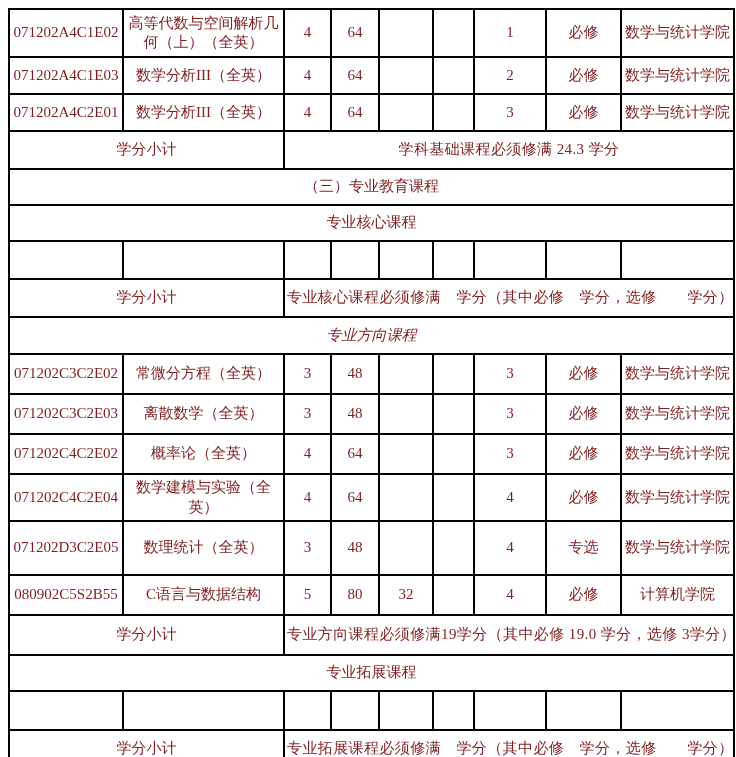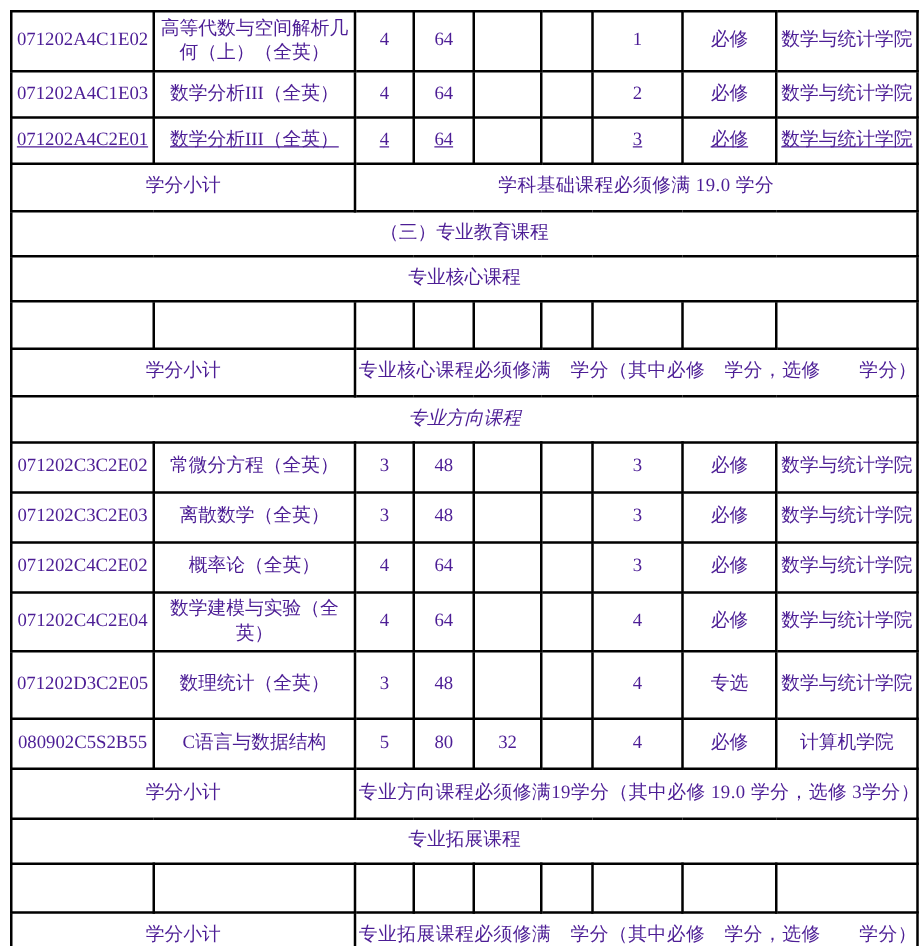--- a/index.html
+++ b/index.html
@@ -2,21 +2,21 @@
 <html><head>
 <meta charset="utf-8">
 <style>
   html,body{margin:0;padding:0;background:#ffffff;}
   .page{
     position:relative;
     width:736px;height:757px;
     background:#ffffff;
     overflow:hidden;
     font-family:"Liberation Serif","DejaVu Serif",serif;
-    color:#4c1d95;
+    color:#7f1d1d;
   }
   table.curriculum{
     position:absolute;left:8px;top:8px;
     width:725px;
     border-collapse:collapse;
     table-layout:fixed;
   }
   table.curriculum td{
     border:2px solid #000;
     text-align:center;
@@ -71,34 +71,34 @@
           <td>071202A4C1E03</td>
           <td class="name-cell">数学分析III（全英）</td>
           <td>4</td>
           <td>64</td>
           <td></td>
           <td></td>
           <td>2</td>
           <td>必修</td>
           <td>数学与统计学院</td>
         </tr>
-        <tr style="height: 37px; text-decoration: underline;">
+        <tr style="height: 37px;">
           <td>071202A4C2E01</td>
           <td class="name-cell">数学分析III（全英）</td>
           <td>4</td>
           <td>64</td>
           <td></td>
           <td></td>
           <td>3</td>
           <td>必修</td>
           <td>数学与统计学院</td>
         </tr>
         <tr style="height: 38px;">
           <td colspan="2" class="subtotal-label-cell">学分小计</td>
-          <td colspan="7" class="subtotal-text-cell">学科基础课程必须修满 19.0 学分</td>
+          <td colspan="7" class="subtotal-text-cell">学科基础课程必须修满 24.3 学分</td>
         </tr>
         <tr style="height: 36px; margin-top: 40px;">
           <td colspan="9" class="section-cell">（三）专业教育课程</td>
         </tr>
         <tr style="height: 36px; margin-left: 31px;">
           <td colspan="9" class="section-cell">专业核心课程</td>
         </tr>
         <tr style="height: 38px;">
           <td></td>
           <td></td>

